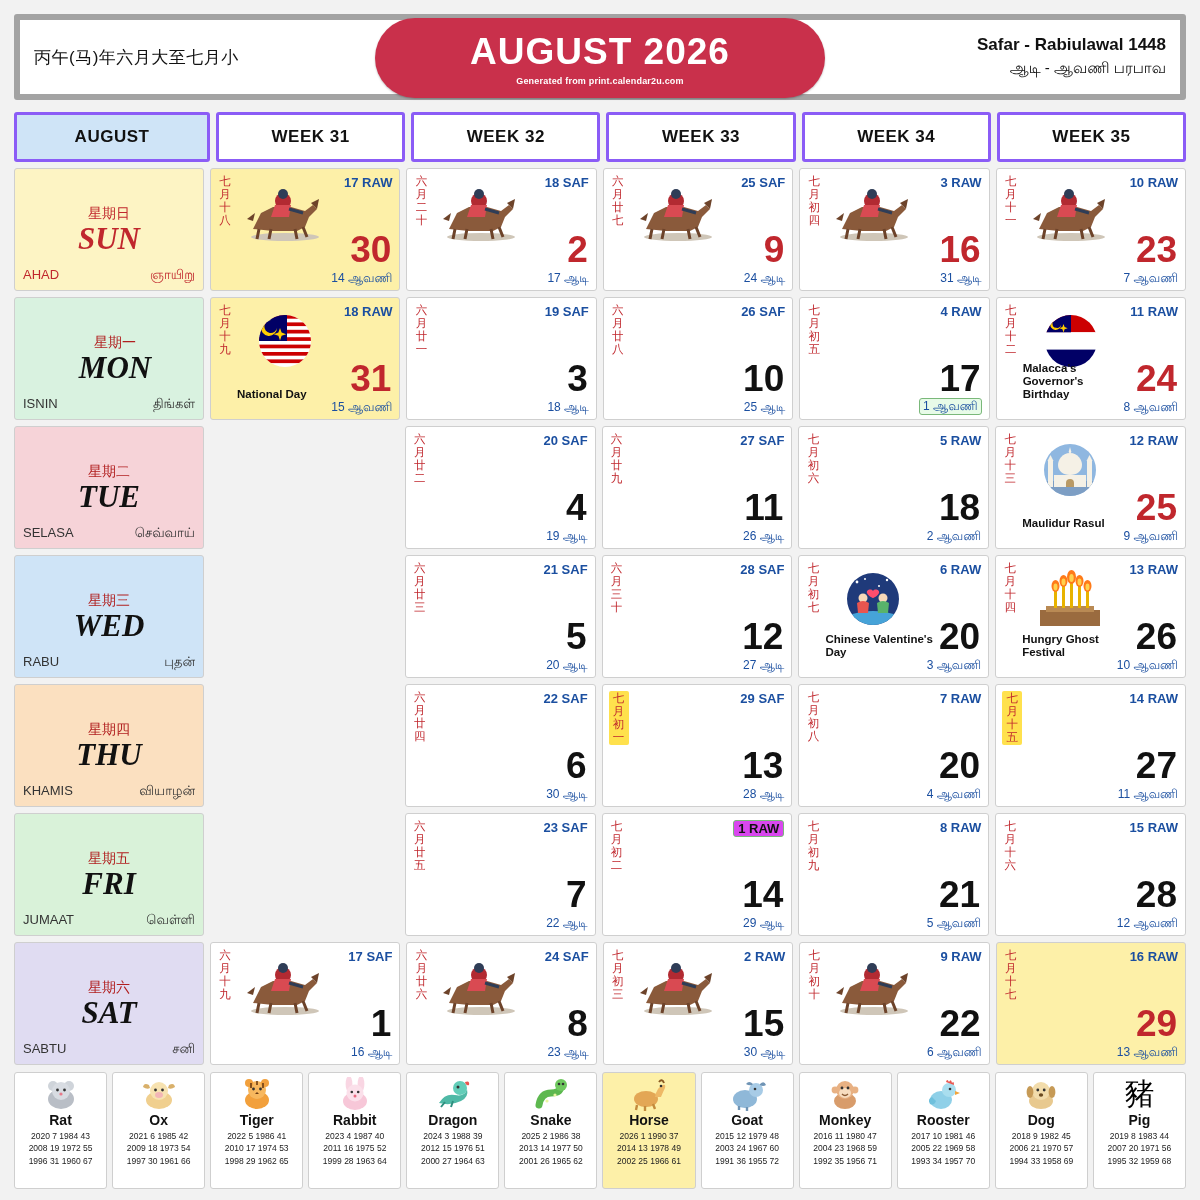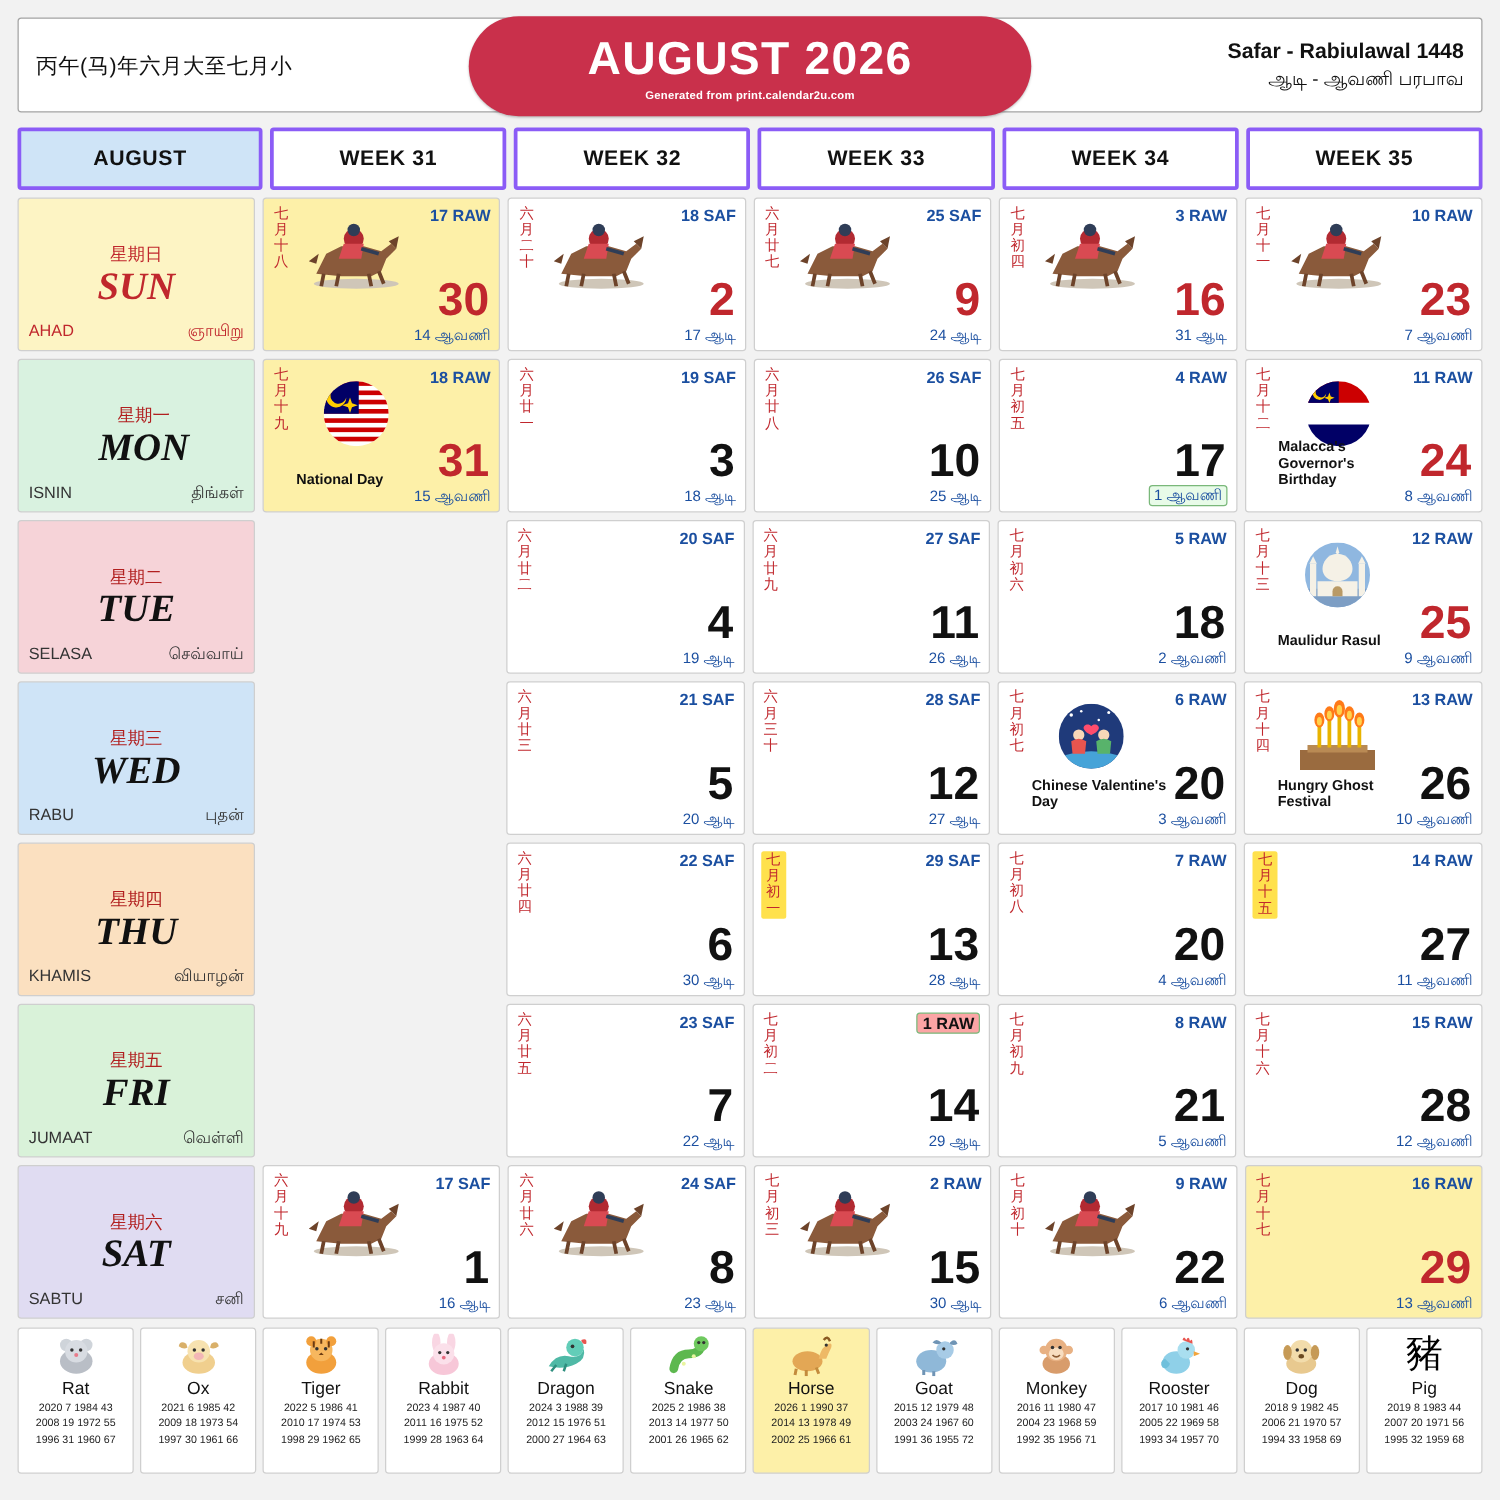--- a/index.html
+++ b/index.html
@@ -10,21 +10,21 @@
     -webkit-font-smoothing:antialiased;
   }
   .page{position:relative;width:1200px;height:1200px;box-sizing:border-box;padding:14px;}
 
   
   .header{
     position:relative;
     display:flex;align-items:stretch;
     height:74px;
     background:#ffffff;
-    border:1px solid #a3a3a3;
+    border:6px solid #a3a3a3;
     border-radius:3px;
   }
   .hdr-left{flex:1;display:flex;align-items:center;padding-left:14px;}
   .hdr-left .cn{font-size:17px;color:#111;letter-spacing:.5px;}
   .hdr-right{flex:1;display:flex;flex-direction:column;align-items:flex-end;justify-content:center;padding-right:14px;}
   .hdr-right .l1{font-size:17px;color:#111;font-weight:bold;}
   .hdr-right .l2{font-size:15px;color:#111;margin-top:4px;}
   .title-pill{
     position:absolute;left:50%;top:-2px;transform:translateX(-50%);
     width:450px;height:80px;
@@ -71,21 +71,21 @@
   }
   .cell.hl{background:#fdf0a8;}
   .cell .lunar{
     position:absolute;left:6px;top:6px;width:16px;
     font-size:11.5px;color:#c0272d;line-height:1.12;text-align:center;
   }
   .cell .lunar.boxed{background:#ffe14d;padding:1px 2px;border-radius:2px;}
   .cell .hijri{
     position:absolute;right:7px;top:6px;font-size:13px;color:#1b4fa0;font-weight:bold;
   }
-  .cell .hijri.boxed{background:#fca5a5;border:1px solid #7ab87a;border-radius:3px;padding:0 4px;color:#111;}
+  .cell .hijri.boxed{background:#d946ef;border:1px solid #7ab87a;border-radius:3px;padding:0 4px;color:#111;}
   .cell .num{
     position:absolute;right:8px;bottom:22px;
     font-size:37px;font-weight:bold;color:#111;line-height:1;
     font-family:"Liberation Sans", sans-serif;
   }
   .cell .num.red{color:#c0272d;}
   .cell .tam{
     position:absolute;right:7px;bottom:4px;font-size:12px;color:#1b4fa0;
   }
   .cell .tam.boxed{background:#e8fbe8;border:1px solid #7ab87a;border-radius:3px;padding:0 3px;}
@@ -97,21 +97,21 @@
 
   
   .zodiac{display:flex;gap:5px;margin-top:7px;height:117px;}
   .zcell{
     flex:1;background:#fff;border:1px solid #cfcfcf;border-radius:3px;
     display:flex;flex-direction:column;align-items:center;padding-top:4px;box-sizing:border-box;
     position:relative;overflow:hidden;
   }
   .zcell.hl{background:#fdf0a8;}
   .zcell .zart{height:34px;display:flex;align-items:center;justify-content:center;font-size:27px;line-height:1;}
-  .zcell .zname{font-size:14px;font-weight:normal;color:#111;margin-top:1px;}
+  .zcell .zname{font-size:14px;font-weight:bold;color:#111;margin-top:1px;}
   .zcell .zyears{margin-top:2px;font-size:8.5px;color:#222;line-height:1.45;text-align:center;}
   .zcell .zyears div{white-space:nowrap;}
 
   
   svg{display:block;}
 </style>
 </head>
 <body>
 
 <div class="page">

